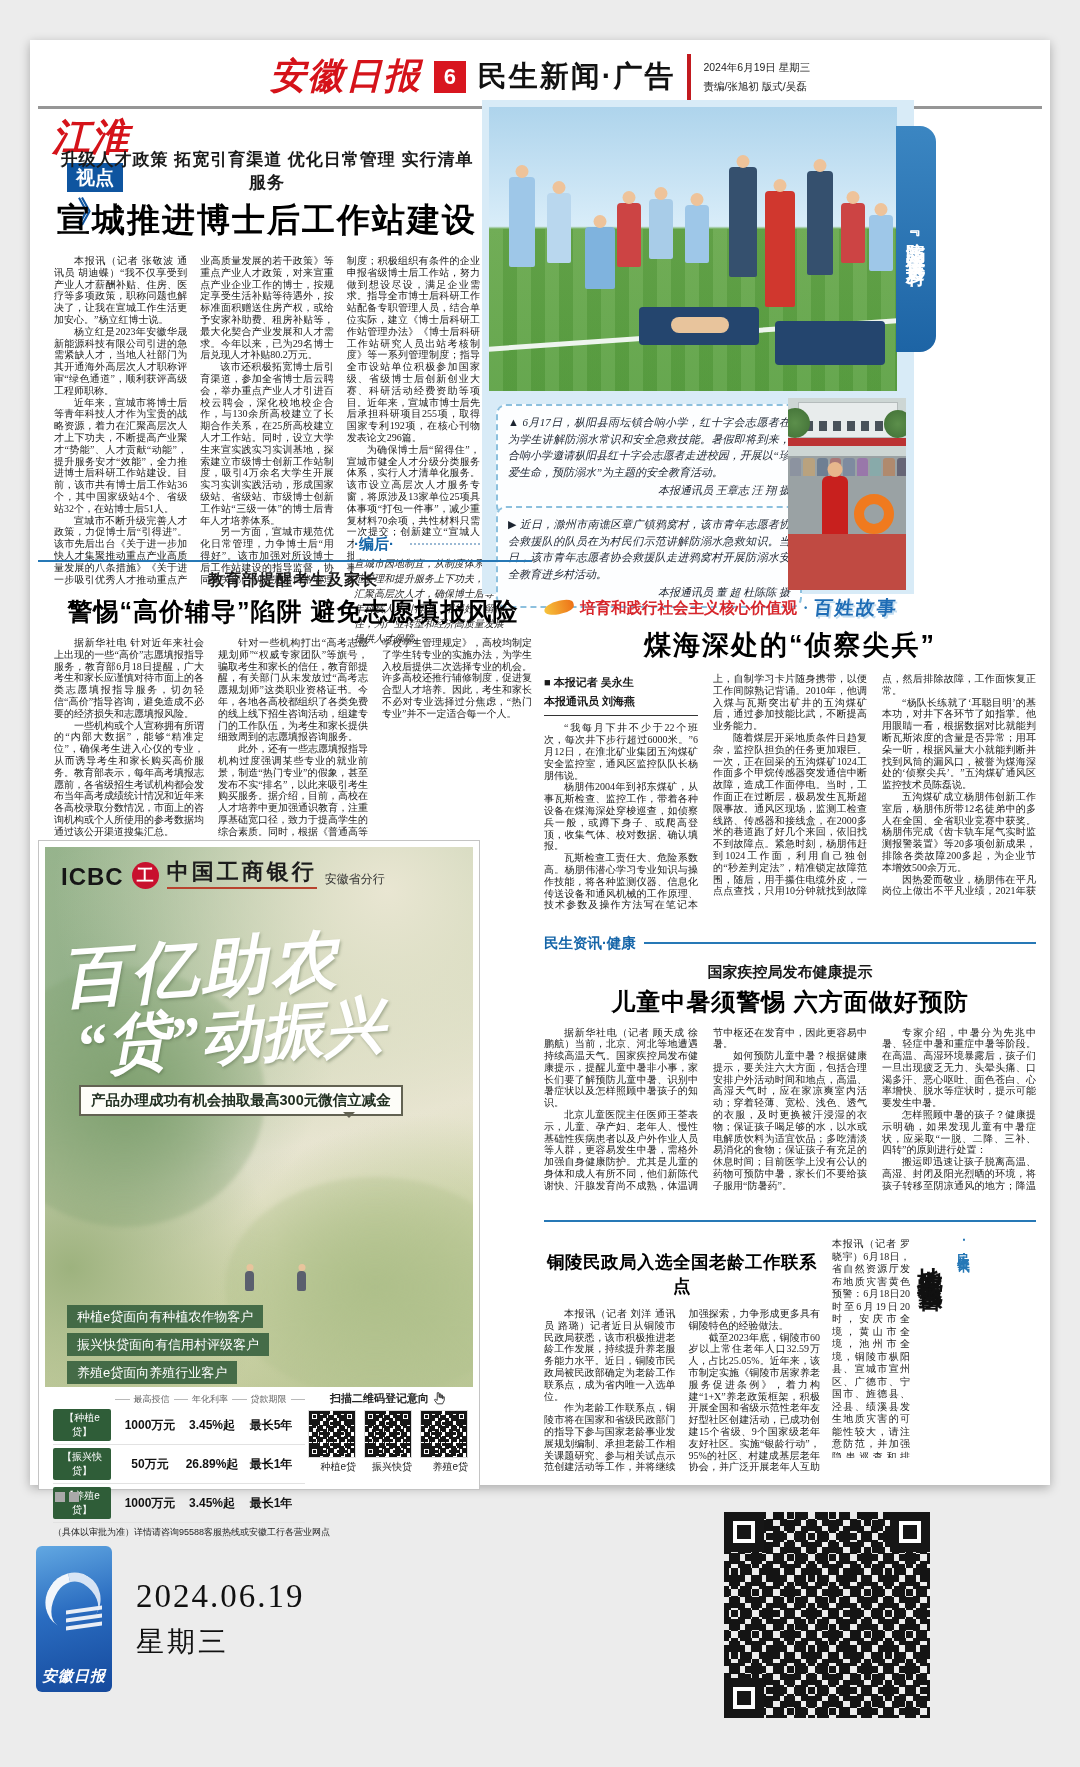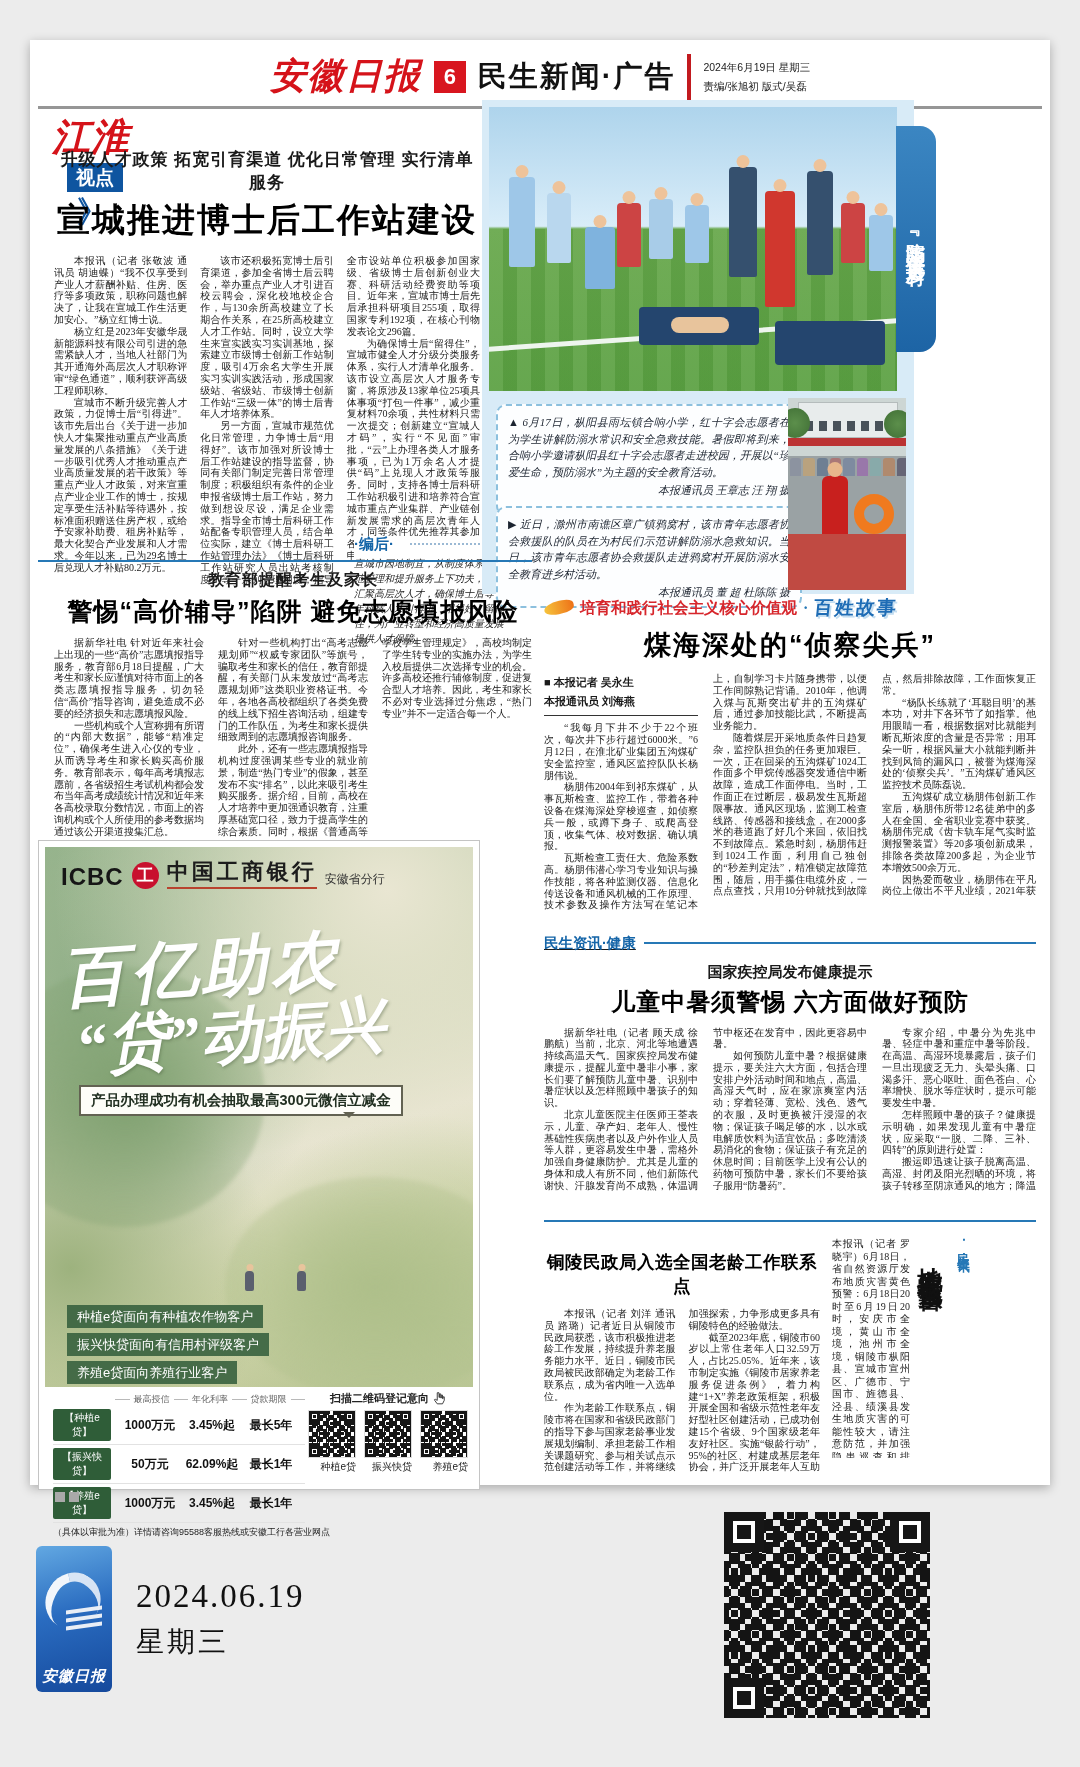--- a/index.html
+++ b/index.html
@@ -80,21 +80,21 @@
   .values-banner{display:flex;align-items:center;gap:6px;}
   .swoosh{width:30px;height:13px;border-radius:60% 40% 50% 50%;background:linear-gradient(90deg,#f6c33c,#ee7218);transform:rotate(-12deg);}
   .values-slogan{color:#d7262c;font:bold 15.5px/1 "Liberation Sans",sans-serif;}
   .values-dot{color:#2678b6;font-weight:bold;}
   .story-label{color:#1e6cb5;font:bold 19px/1 "Liberation Sans",sans-serif;letter-spacing:2px;text-shadow:2px 2px 0 #c3ddf0;transform:skewX(-6deg);}
   .coal .headline{font-size:27px;letter-spacing:2px;margin-top:10px;}
   .coal-body{margin-top:10px;height:240px;column-count:3;column-gap:15px;}
   .byline{break-inside:avoid;text-indent:0;font:bold 11px/1.7 "Liberation Sans",sans-serif;border-bottom:1.5px solid #333;padding-bottom:5px;margin-bottom:6px;}
   
   .health{position:absolute;left:514px;top:896px;width:492px;}
-  .sec-label-row{display:flex;align-items:center;text-decoration:underline;}
+  .sec-label-row{display:flex;align-items:center;}
   .sec-label{color:#1565a8;font:bold 14.5px/1 "Liberation Sans",sans-serif;white-space:nowrap;}
   .sec-line{flex:1;border-top:2px solid #2678b6;margin-left:8px;}
   .health .kicker{font-size:15px;margin-top:12px;}
   .health .headline{font-size:24px;letter-spacing:1px;margin-top:4px;}
   .health-body{margin-top:9px;height:170px;column-count:3;column-gap:15px;}
   
   .tl{position:absolute;left:514px;top:1196px;width:276px;}
   .tl .headline{font-size:17.5px;letter-spacing:.5px;margin-top:14px;}
   .tl-body{margin-top:10px;height:172px;column-count:2;column-gap:13px;}
   .geo-text{position:absolute;left:802px;top:1198px;width:78px;height:220px;overflow:hidden;font-size:10px;line-height:1.25;text-align:justify;}
@@ -190,20 +190,21 @@
     <span class="jh-badge">视点</span>
     <span class="jh-chev">》</span>
   </div>
 
   <div class="lead">
     <div class="kicker">升级人才政策 拓宽引育渠道 优化日常管理 实行清单服务</div>
     <div class="headline">宣城推进博士后工作站建设</div>
     <div class="lead-body body-cols">
       <p>本报讯（记者 张敬波 通讯员 胡迪蝶）“我不仅享受到产业人才薪酬补贴、住房、医疗等多项政策，职称问题也解决了，让我在宣城工作生活更加安心。”杨立红博士说。</p>
       <p>杨立红是2023年安徽华晟新能源科技有限公司引进的急需紧缺人才，当地人社部门为其开通海外高层次人才职称评审“绿色通道”，顺利获评高级工程师职称。</p>
+      <p>近年来，宣城市将博士后等青年科技人才作为宝贵的战略资源，着力在汇聚高层次人才上下功夫，不断提高产业聚才“势能”、人才贡献“动能”，提升服务安才“效能”，全力推进博士后科研工作站建设。目前，该市共有博士后工作站36个，其中国家级站4个、省级站32个，在站博士后51人。</p>
       <p>宣城市不断升级完善人才政策，力促博士后“引得进”。该市先后出台《关于进一步加快人才集聚推动重点产业高质量发展的八条措施》《关于进一步吸引优秀人才推动重点产业高质量发展的若干政策》等重点产业人才政策，对来宣重点产业企业工作的博士，按规定享受生活补贴等待遇外，按标准面积赠送住房产权，或给予安家补助费、租房补贴等，最大化契合产业发展和人才需求。今年以来，已为29名博士后兑现人才补贴80.2万元。</p>
       <p>该市还积极拓宽博士后引育渠道，参加全省博士后云聘会，举办重点产业人才引进百校云聘会，深化校地校企合作，与130余所高校建立了长期合作关系，在25所高校建立人才工作站。同时，设立大学生来宣实践实习实训基地，探索建立市级博士创新工作站制度，吸引4万余名大学生开展实习实训实践活动，形成国家级站、省级站、市级博士创新工作站“三级一体”的博士后青年人才培养体系。</p>
       <p>另一方面，宣城市规范优化日常管理，力争博士后“用得好”。该市加强对所设博士后工作站建设的指导监督，协同有关部门制定完善日常管理制度；积极组织有条件的企业申报省级博士后工作站，努力做到想设尽设，满足企业需求。指导全市博士后科研工作站配备专职管理人员，结合单位实际，建立《博士后科研工作站管理办法》《博士后科研工作站研究人员出站考核制度》等一系列管理制度；指导全市设站单位积极参加国家级、省级博士后创新创业大赛、科研活动经费资助等项目。近年来，宣城市博士后先后承担科研项目255项，取得国家专利192项，在核心刊物发表论文296篇。</p>
       <p>为确保博士后“留得住”，宣城市健全人才分级分类服务体系，实行人才清单化服务。该市设立高层次人才服务专窗，将原涉及13家单位25项具体事项“打包一件事”，减少重复材料70余项，共性材料只需一次提交；创新建立“宣城人才码”，实行“不见面”审批，“云”上办理各类人才服务事项，已为1万余名人才提供“码”上兑现人才政策等服务。同时，支持各博士后科研工作站积极引进和培养符合宣城市重点产业集群、产业链创新发展需求的高层次青年人才，同等条件优先推荐其参加各类人才评选、科研项目资助申报活动。</p>
     </div>
     <div class="bianhou">
       <div class="bianhou-head">
         <span class="bianhou-label">·编后·</span>
         <span class="bianhou-dots"></span>
       </div>
@@ -392,21 +393,21 @@
         </div>
         <div class="t-row">
           <span class="t-chip">【种植e贷】</span>
           <span class="t-val">1000万元</span>
           <span class="t-val">3.45%起</span>
           <span class="t-val">最长5年</span>
         </div>
         <div class="t-row">
           <span class="t-chip">【振兴快贷】</span>
           <span class="t-val">50万元</span>
-          <span class="t-val">62.09%起</span>
+          <span class="t-val">26.89%起</span>
           <span class="t-val">最长1年</span>
         </div>
         <div class="t-row">
           <span class="t-chip">【养殖e贷】</span>
           <span class="t-val">1000万元</span>
           <span class="t-val">3.45%起</span>
           <span class="t-val">最长1年</span>
         </div>
         <div class="t-note">（具体以审批为准）详情请咨询95588客服热线或安徽工行各营业网点</div>
       </div>

